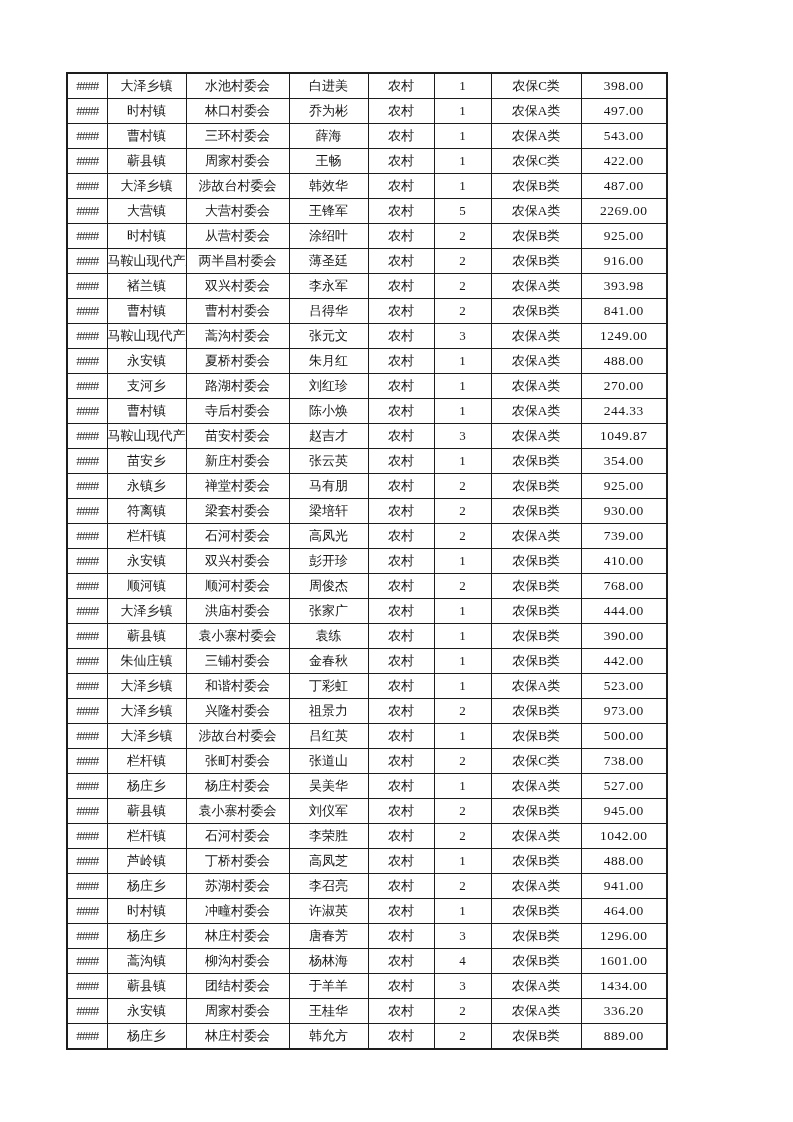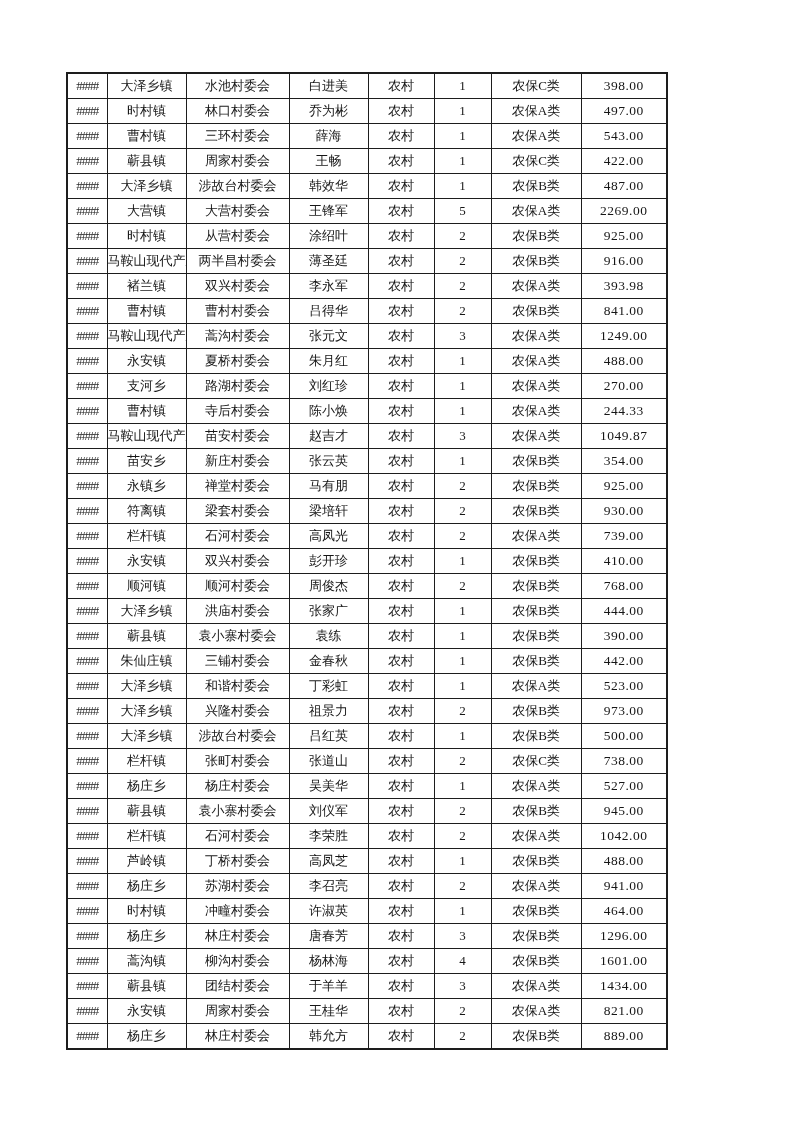--- a/index.html
+++ b/index.html
@@ -436,21 +436,21 @@
     <td class="cell-amount">1434.00</td>
   </tr>
       <tr>
     <td class="cell-row-id">####</td>
     <td class="cell-township">永安镇</td>
     <td class="cell-village-committee">周家村委会</td>
     <td class="cell-person-name">王桂华</td>
     <td class="cell-residence-type">农村</td>
     <td class="cell-person-count">2</td>
     <td class="cell-insurance-class">农保A类</td>
-    <td class="cell-amount">821.00</td>
+    <td class="cell-amount">336.20</td>
   </tr>
       <tr>
     <td class="cell-row-id">####</td>
     <td class="cell-township">杨庄乡</td>
     <td class="cell-village-committee">林庄村委会</td>
     <td class="cell-person-name">韩允方</td>
     <td class="cell-residence-type">农村</td>
     <td class="cell-person-count">2</td>
     <td class="cell-insurance-class">农保B类</td>
     <td class="cell-amount">889.00</td>

